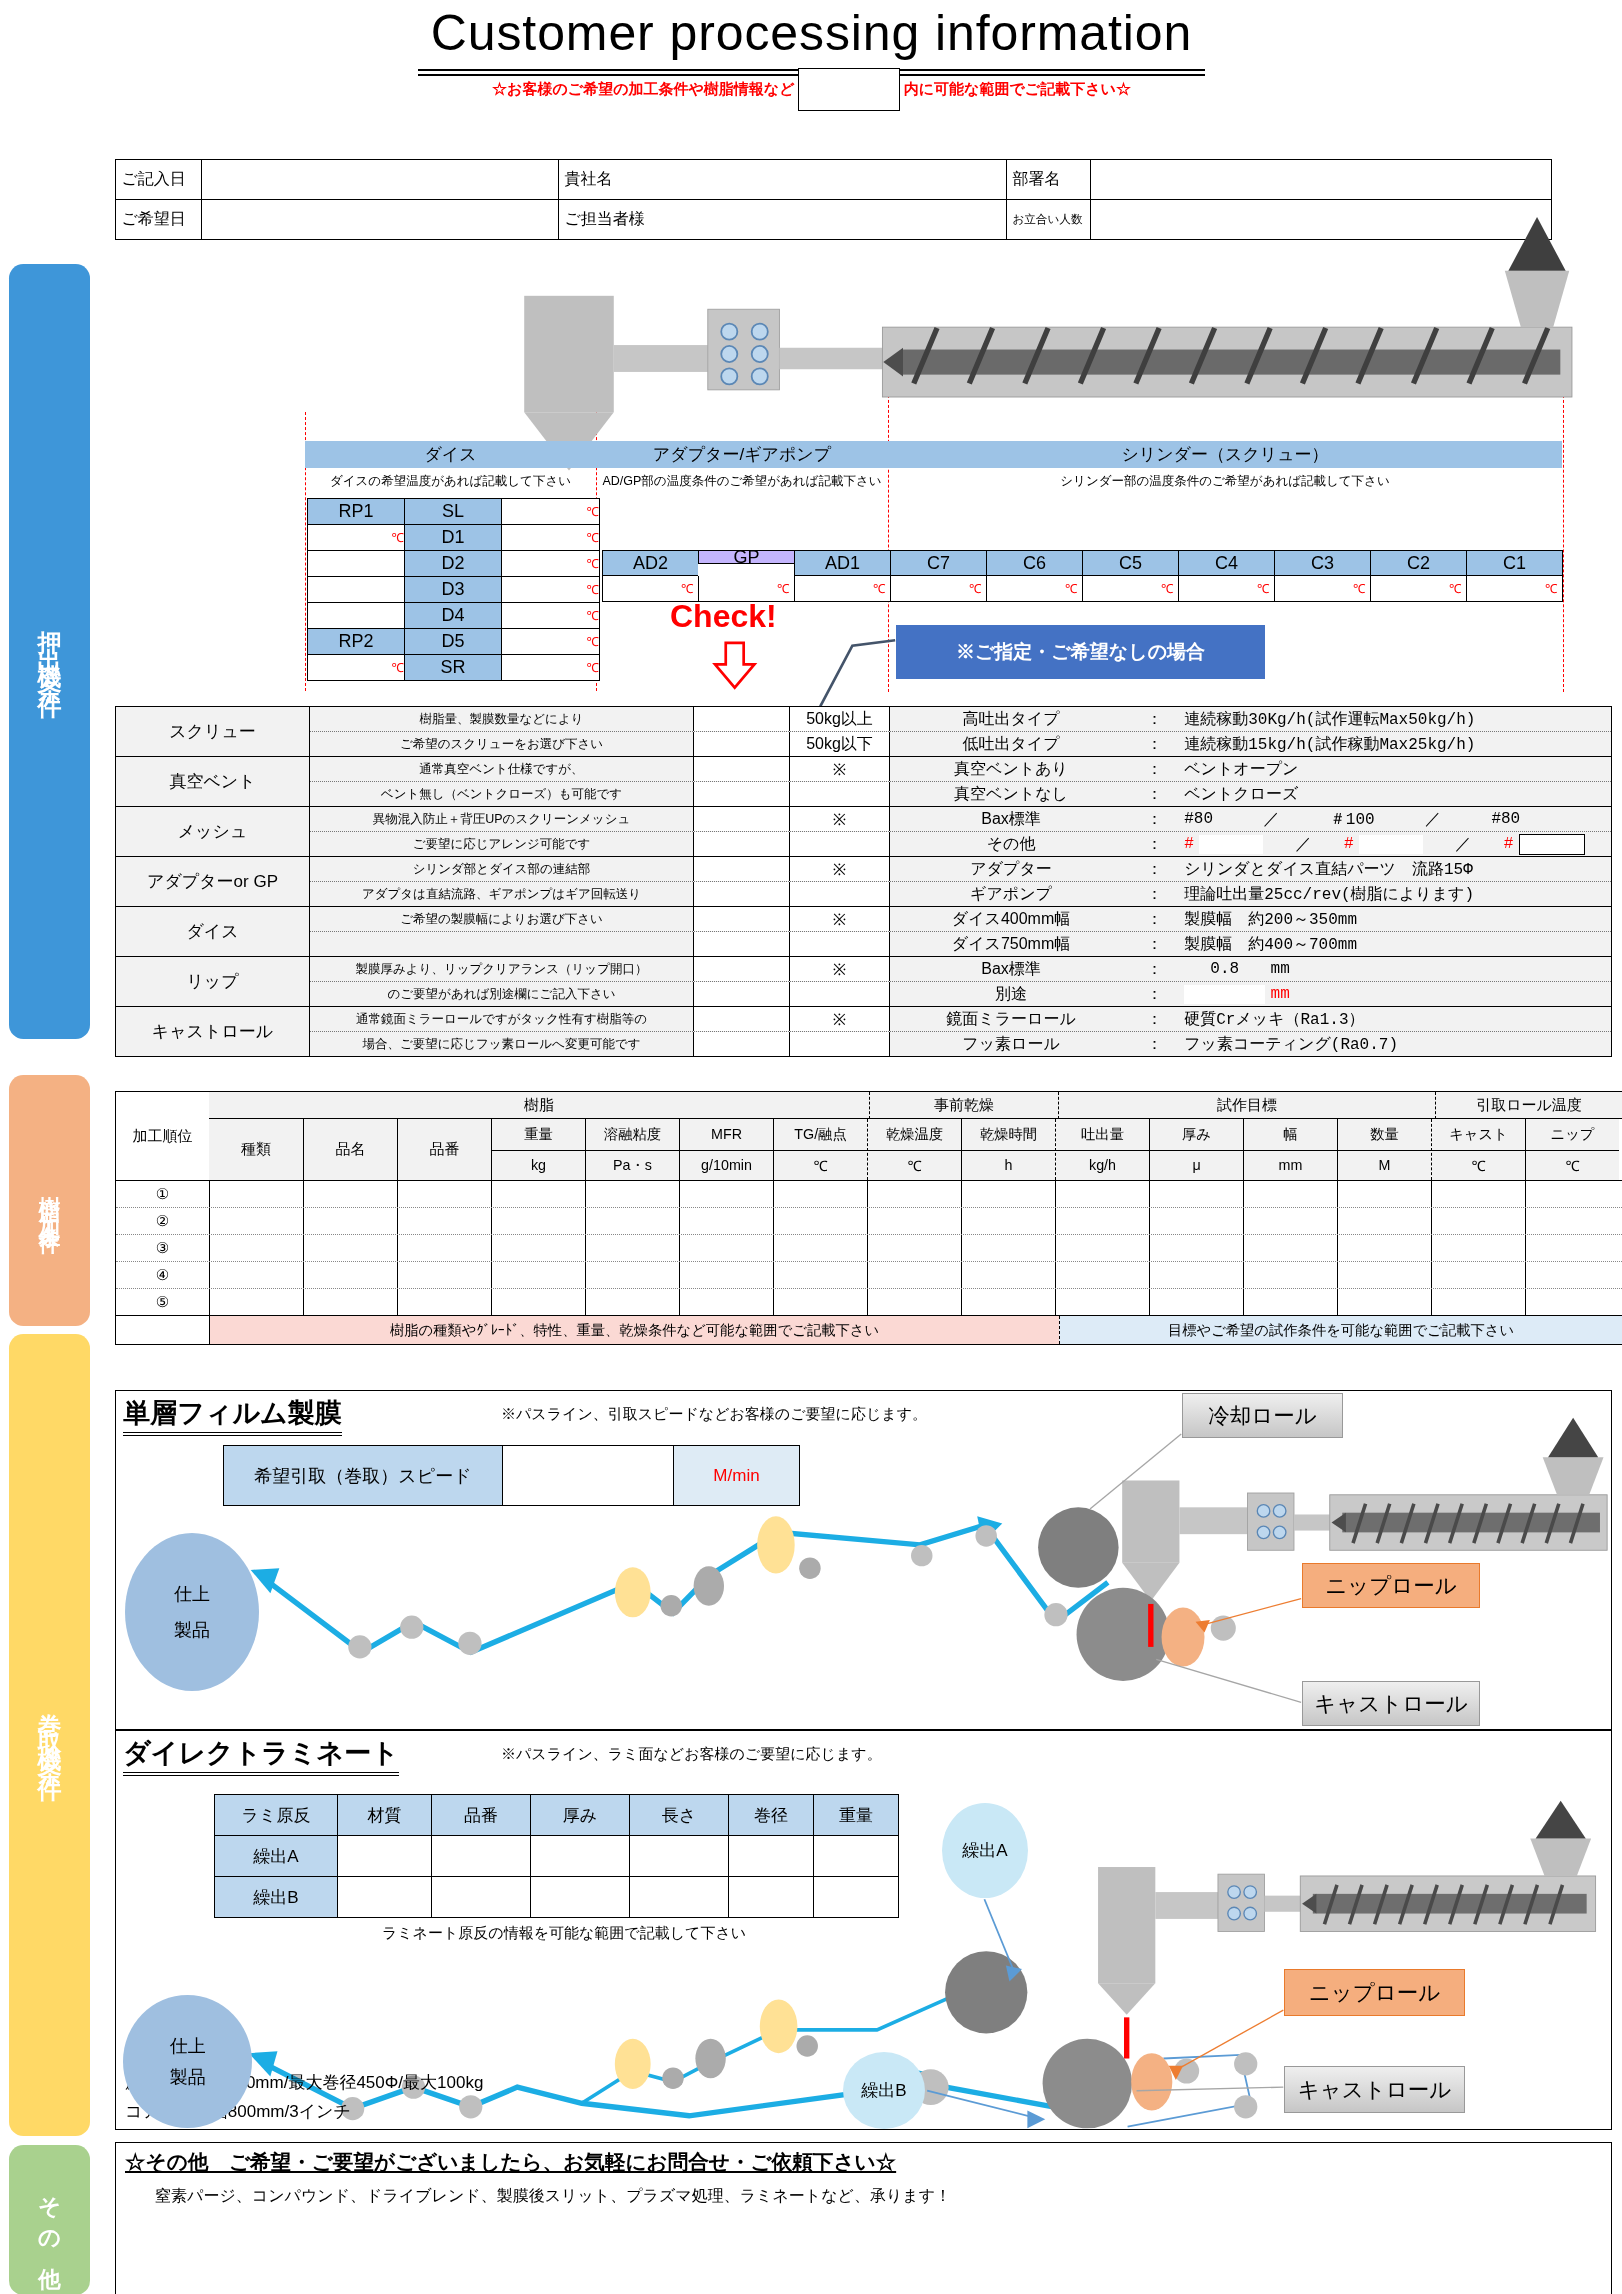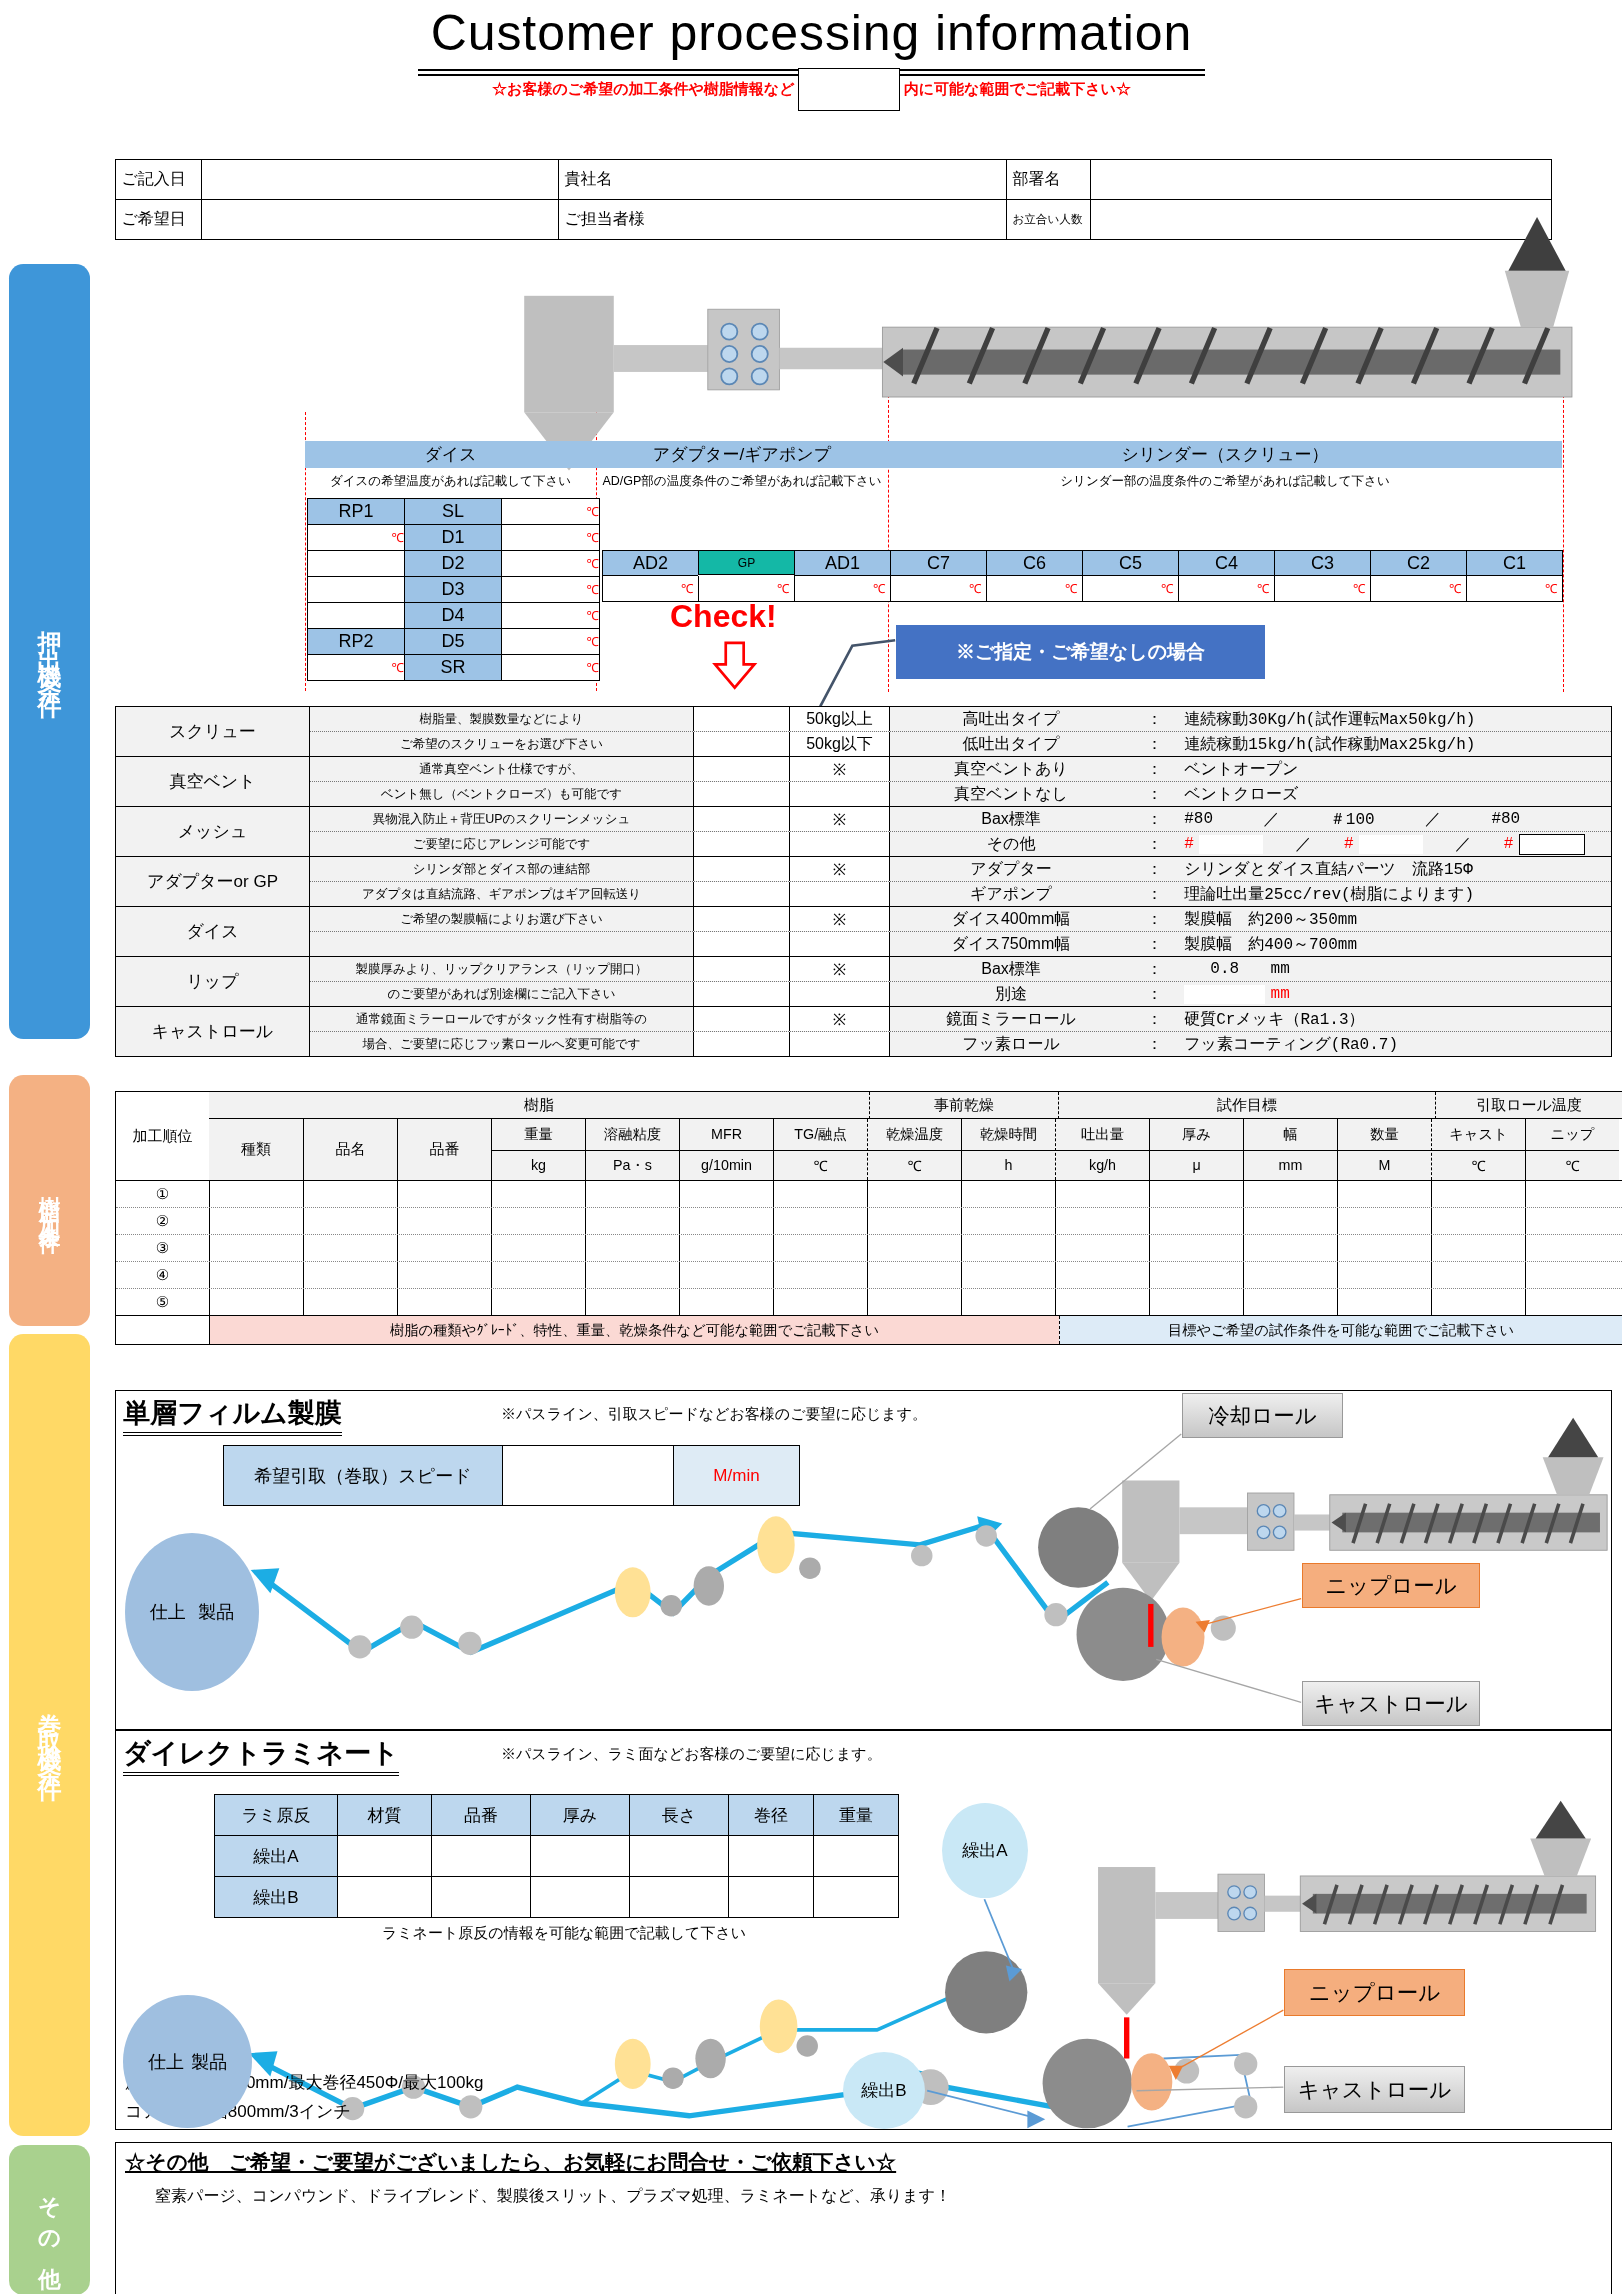--- a/index.html
+++ b/index.html
@@ -85,21 +85,21 @@
   .rfoot .blue{flex:1;background:#DDEBF7;display:flex;align-items:center;justify-content:center;font-size:14.3px;border-left:1.8px dashed #000;}
 
   
   .bigbox{left:115px;width:1497px;border:1.8px solid #000;background:#fff;z-index:3;margin-top:48px;}
   .bb-head{position:absolute;left:7.2px;top:3.6px;font-size:27px;font-weight:bold;border-bottom:4.5px double #000;padding-bottom:1.8px;}
   .bb-note{position:absolute;left:385px;top:14.3px;font-size:15px;}
 
   .lblbox{position:absolute;display:flex;align-items:center;justify-content:center;font-size:21.5px;border:0.9px solid #999;background:linear-gradient(#EFEFEF,#C6C6C6);z-index:5;}
   .niplbl{background:#F5AE7E;border:0.9px solid #E97A2C;}
 
-  .ellipse{position:absolute;border-radius:50%;display:flex;flex-direction:row;align-items:center;justify-content:center;z-index:4;font-size:18px;}
+  .ellipse{position:absolute;border-radius:50%;display:flex;flex-direction:column;align-items:center;justify-content:center;z-index:4;font-size:18px;}
   .finished{background:#9FBFE0;gap:12.5px;}
   .unwind{background:#C9E8F6;font-size:17px;}
 
   
   #speed{position:absolute;left:107px;top:54px;display:flex;border:0.9px solid #000;}
   #speed .lab{width:278px;height:59px;background:#BDD7EE;display:flex;align-items:center;justify-content:center;font-size:18px;border-right:0.9px solid #000;}
   #speed .inp{width:170px;height:59px;background:#fff;border-right:0.9px solid #000;}
   #speed .unit{width:125px;height:59px;background:#DEEBF5;color:#FF0000;display:flex;align-items:center;justify-content:center;font-size:17px;}
 
   
@@ -246,21 +246,21 @@
         <td class="tempcell">℃</td>
         <td class="bluecell">SR</td>
         <td class="tempcell">℃</td>
       </tr>
 </tbody>
   </table>
 
 <div class="abs" style="left:602px;top:550px;width:961px;z-index:3;">
   <div style="display:flex;">
       <div style="width:96px;height:26px;background:#9DC3E6;border:0.9px solid #000;border-right:none;box-sizing:border-box;display:flex;align-items:center;justify-content:center;font-size:18px;">AD2</div>
-      <div style="width:96px;height:25px;background:#14b8a6;border:0.9px solid #000;border-right:none;box-sizing:border-box;display:flex;align-items:center;justify-content:center;font-size:12px;">GP</div>
+      <div style="width:96px;height:14px;background:#c4b5fd;border:0.9px solid #000;border-right:none;box-sizing:border-box;display:flex;align-items:center;justify-content:center;font-size:18px;">GP</div>
       <div style="width:96px;height:26px;background:#9DC3E6;border:0.9px solid #000;border-right:none;box-sizing:border-box;display:flex;align-items:center;justify-content:center;font-size:18px;">AD1</div>
       <div style="width:96px;height:26px;background:#9DC3E6;border:0.9px solid #000;border-right:none;box-sizing:border-box;display:flex;align-items:center;justify-content:center;font-size:18px;">C7</div>
       <div style="width:96px;height:26px;background:#9DC3E6;border:0.9px solid #000;border-right:none;box-sizing:border-box;display:flex;align-items:center;justify-content:center;font-size:18px;">C6</div>
       <div style="width:96px;height:26px;background:#9DC3E6;border:0.9px solid #000;border-right:none;box-sizing:border-box;display:flex;align-items:center;justify-content:center;font-size:18px;">C5</div>
       <div style="width:96px;height:26px;background:#9DC3E6;border:0.9px solid #000;border-right:none;box-sizing:border-box;display:flex;align-items:center;justify-content:center;font-size:18px;">C4</div>
       <div style="width:96px;height:26px;background:#9DC3E6;border:0.9px solid #000;border-right:none;box-sizing:border-box;display:flex;align-items:center;justify-content:center;font-size:18px;">C3</div>
       <div style="width:96px;height:26px;background:#9DC3E6;border:0.9px solid #000;border-right:none;box-sizing:border-box;display:flex;align-items:center;justify-content:center;font-size:18px;">C2</div>
       <div style="width:96px;height:26px;background:#9DC3E6;border:0.9px solid #000;border-right:none;box-sizing:border-box;display:flex;align-items:center;justify-content:center;font-size:18px;">C1</div>
     </div>
   <div style="display:flex;">

